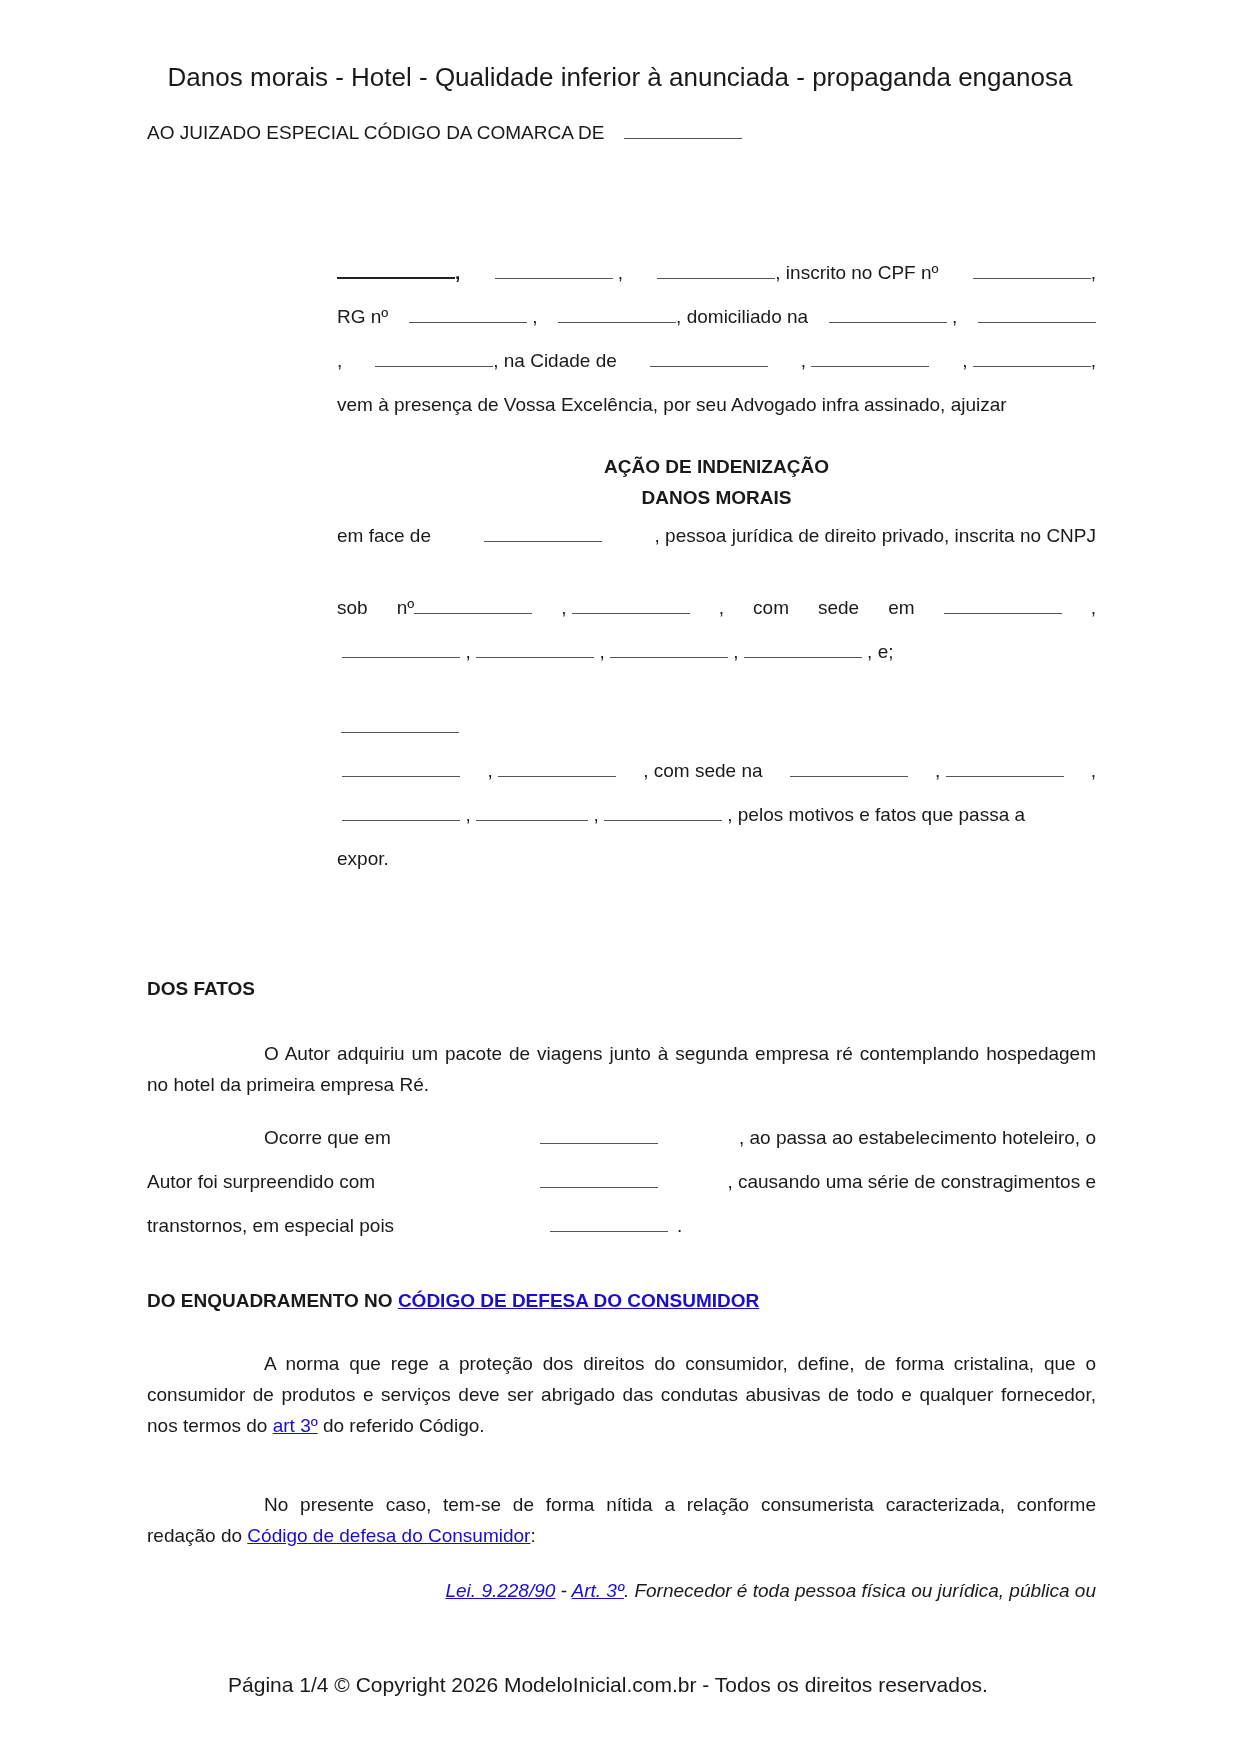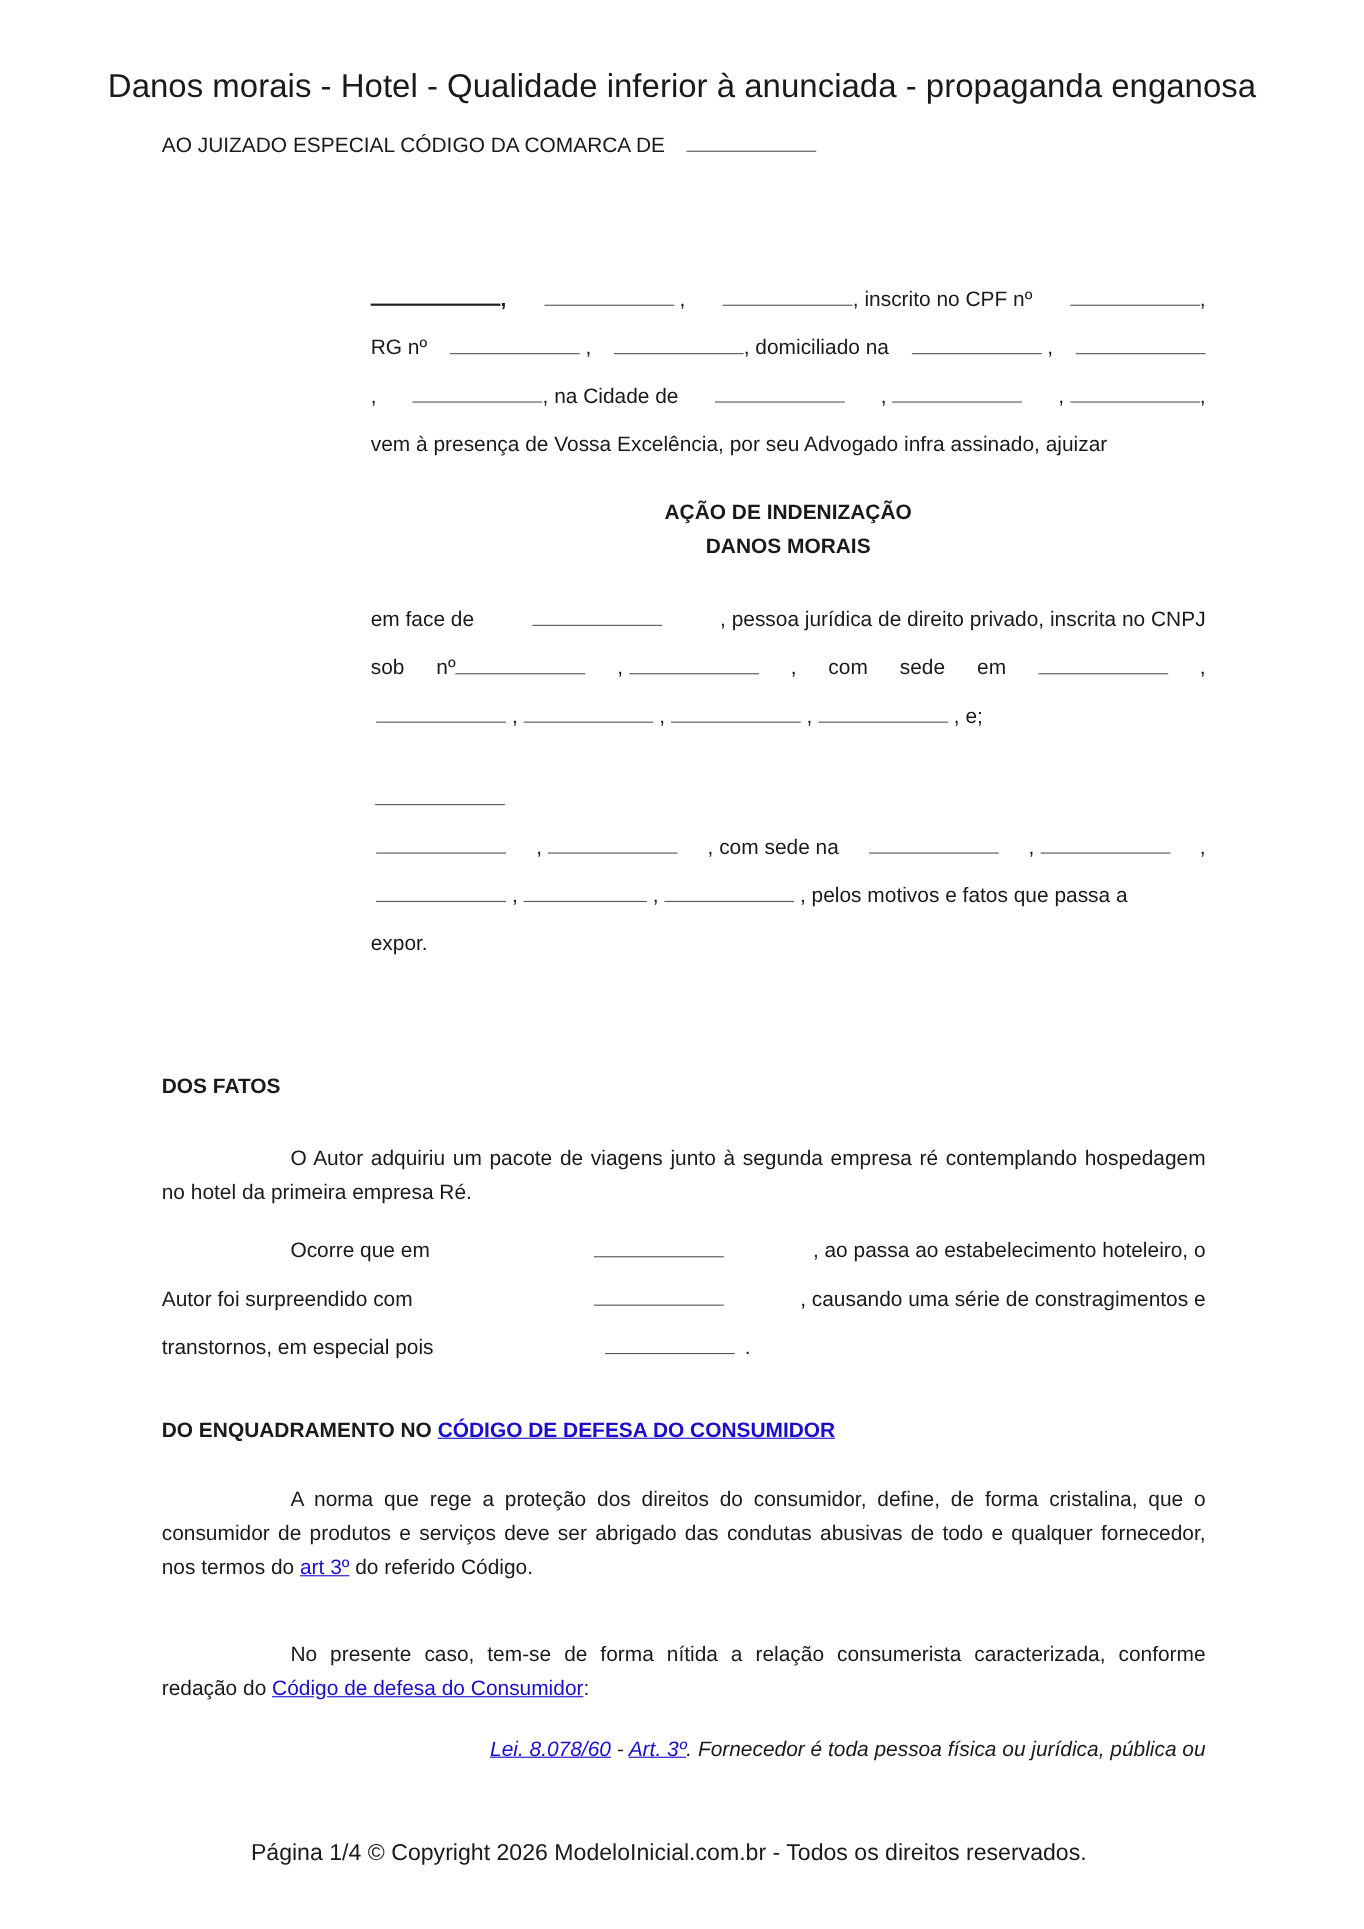--- a/index.html
+++ b/index.html
@@ -1,21 +1,21 @@
 <!DOCTYPE html>
 <html><head>
   <meta charset="utf-8">
   <style>
     html, body { margin: 0; padding: 0; background: #ffffff; }
     body {
       width: 1240px; height: 1754px; position: relative; overflow: hidden;
       font-family: "Liberation Sans", sans-serif; color: #1a1a1a; font-size: 19px;
     }
     .abs { position: absolute; }
-    .doc-title { top: 62px; left: 0; width: 1240px; text-align: center; font-size: 30px; }
+    .doc-title { top: 62px; left: 0; width: 1240px; text-align: center; font-size: 26px; }
     .court { top: 122px; left: 147px; font-size: 19px; }
     .blank { display: inline-block; border-bottom: 1px solid #555; height: 1px; vertical-align: baseline; }
     .blank.b { border-bottom: 2px solid #222; }
     .line { position: absolute; left: 337px; width: 759px; white-space: nowrap; display: flex; justify-content: space-between; align-items: baseline; }
     .line.left { justify-content: flex-start; }
     .center-b { position: absolute; left: 0; width: 1433px; text-align: center; font-weight: bold; font-size: 19px; }
     .heading { position: absolute; left: 147px; font-weight: bold; font-size: 19px; text-align: right; }
     .para { position: absolute; left: 147px; width: 949px; text-align: justify; line-height: 31px; font-size: 19px; }
     .para .indent { display: inline-block; width: 117px; }
     a.link { color: #1a0dcc; text-decoration: underline; }
@@ -57,21 +57,21 @@
   <span>,&nbsp;<span class="blank w120"></span>,</span>
 </div>
 
 <div class="line" style="top:394px">
   <span>vem à presença de Vossa Excelência, por seu Advogado infra assinado, ajuizar</span>
 </div>
 
 <div class="center-b" style="top:456px">AÇÃO DE INDENIZAÇÃO</div>
 <div class="center-b" style="top:487px">DANOS MORAIS</div>
 
-<div class="line" style="top:553px">
+<div class="line" style="top:525px">
   <span>em face de</span>
   <span class="blank w120"></span>
   <span>, pessoa jurídica de direito privado, inscrita no CNPJ</span>
 </div>
 
 <div class="line" style="top:597px">
   <span>sob</span>
   <span><span>nº</span><span class="blank w120"></span></span>
   <span>,&nbsp;<span class="blank w120"></span></span>
   <span>,</span>
@@ -146,16 +146,16 @@
   <a class="link" href="#">art 3º</a>
   <span>do referido Código.</span>
 </div>
 
 <div class="para" style="top:1489px">
   <span class="indent"></span><span>No presente caso, tem-se de forma nítida a relação consumerista caracterizada, conforme redação do</span>
   <a class="link" href="#">Código de defesa do Consumidor</a><span>:</span>
 </div>
 
 <div class="quote" style="top:1580px">
-  <a class="link" href="#">Lei. 8.078/60</a><span style="white-space:pre"> - </span><a class="link" href="#">Art. 3º</a><span>. Fornecedor é toda pessoa física ou jurídica, pública ou</span>
+  <a class="link" href="#">Lei. 9.228/90</a><span style="white-space:pre"> - </span><a class="link" href="#">Art. 3º</a><span>. Fornecedor é toda pessoa física ou jurídica, pública ou</span>
 </div>
 
 <div class="abs footer">Página 1/4 © Copyright 2026 ModeloInicial.com.br - Todos os direitos reservados.</div>
 
 </body></html>

